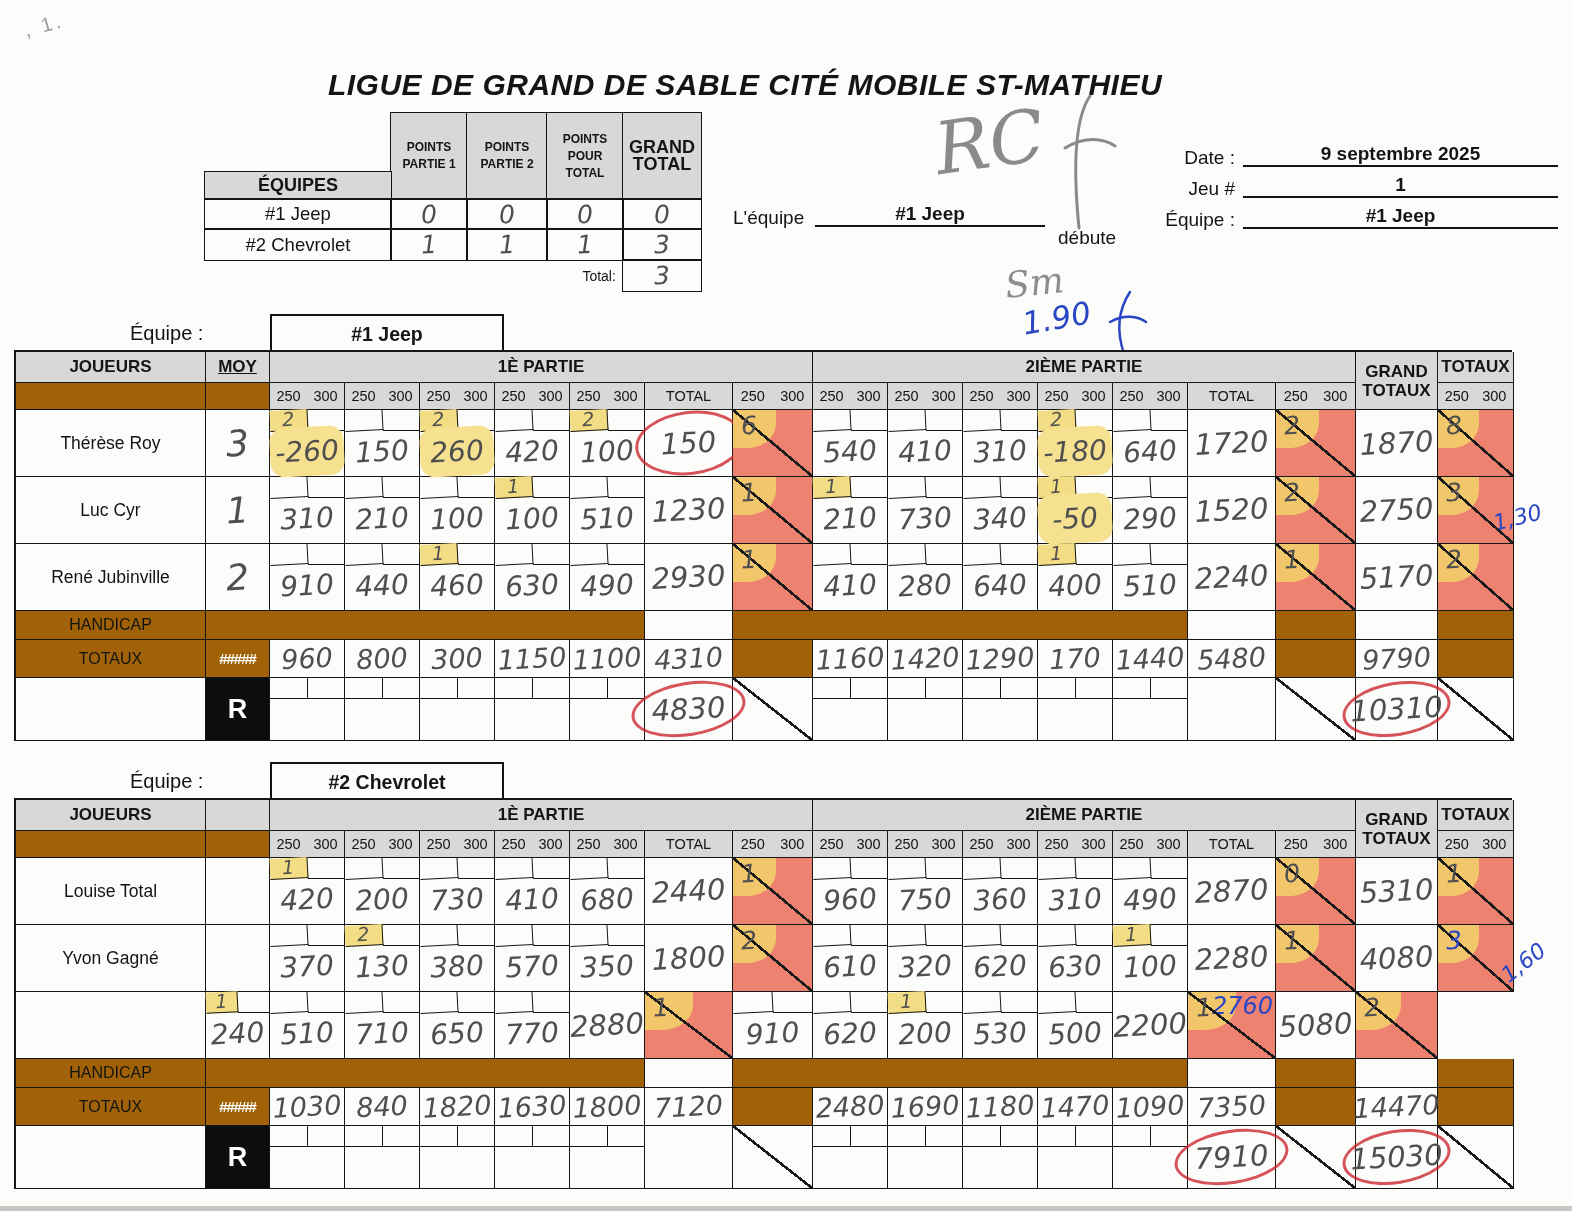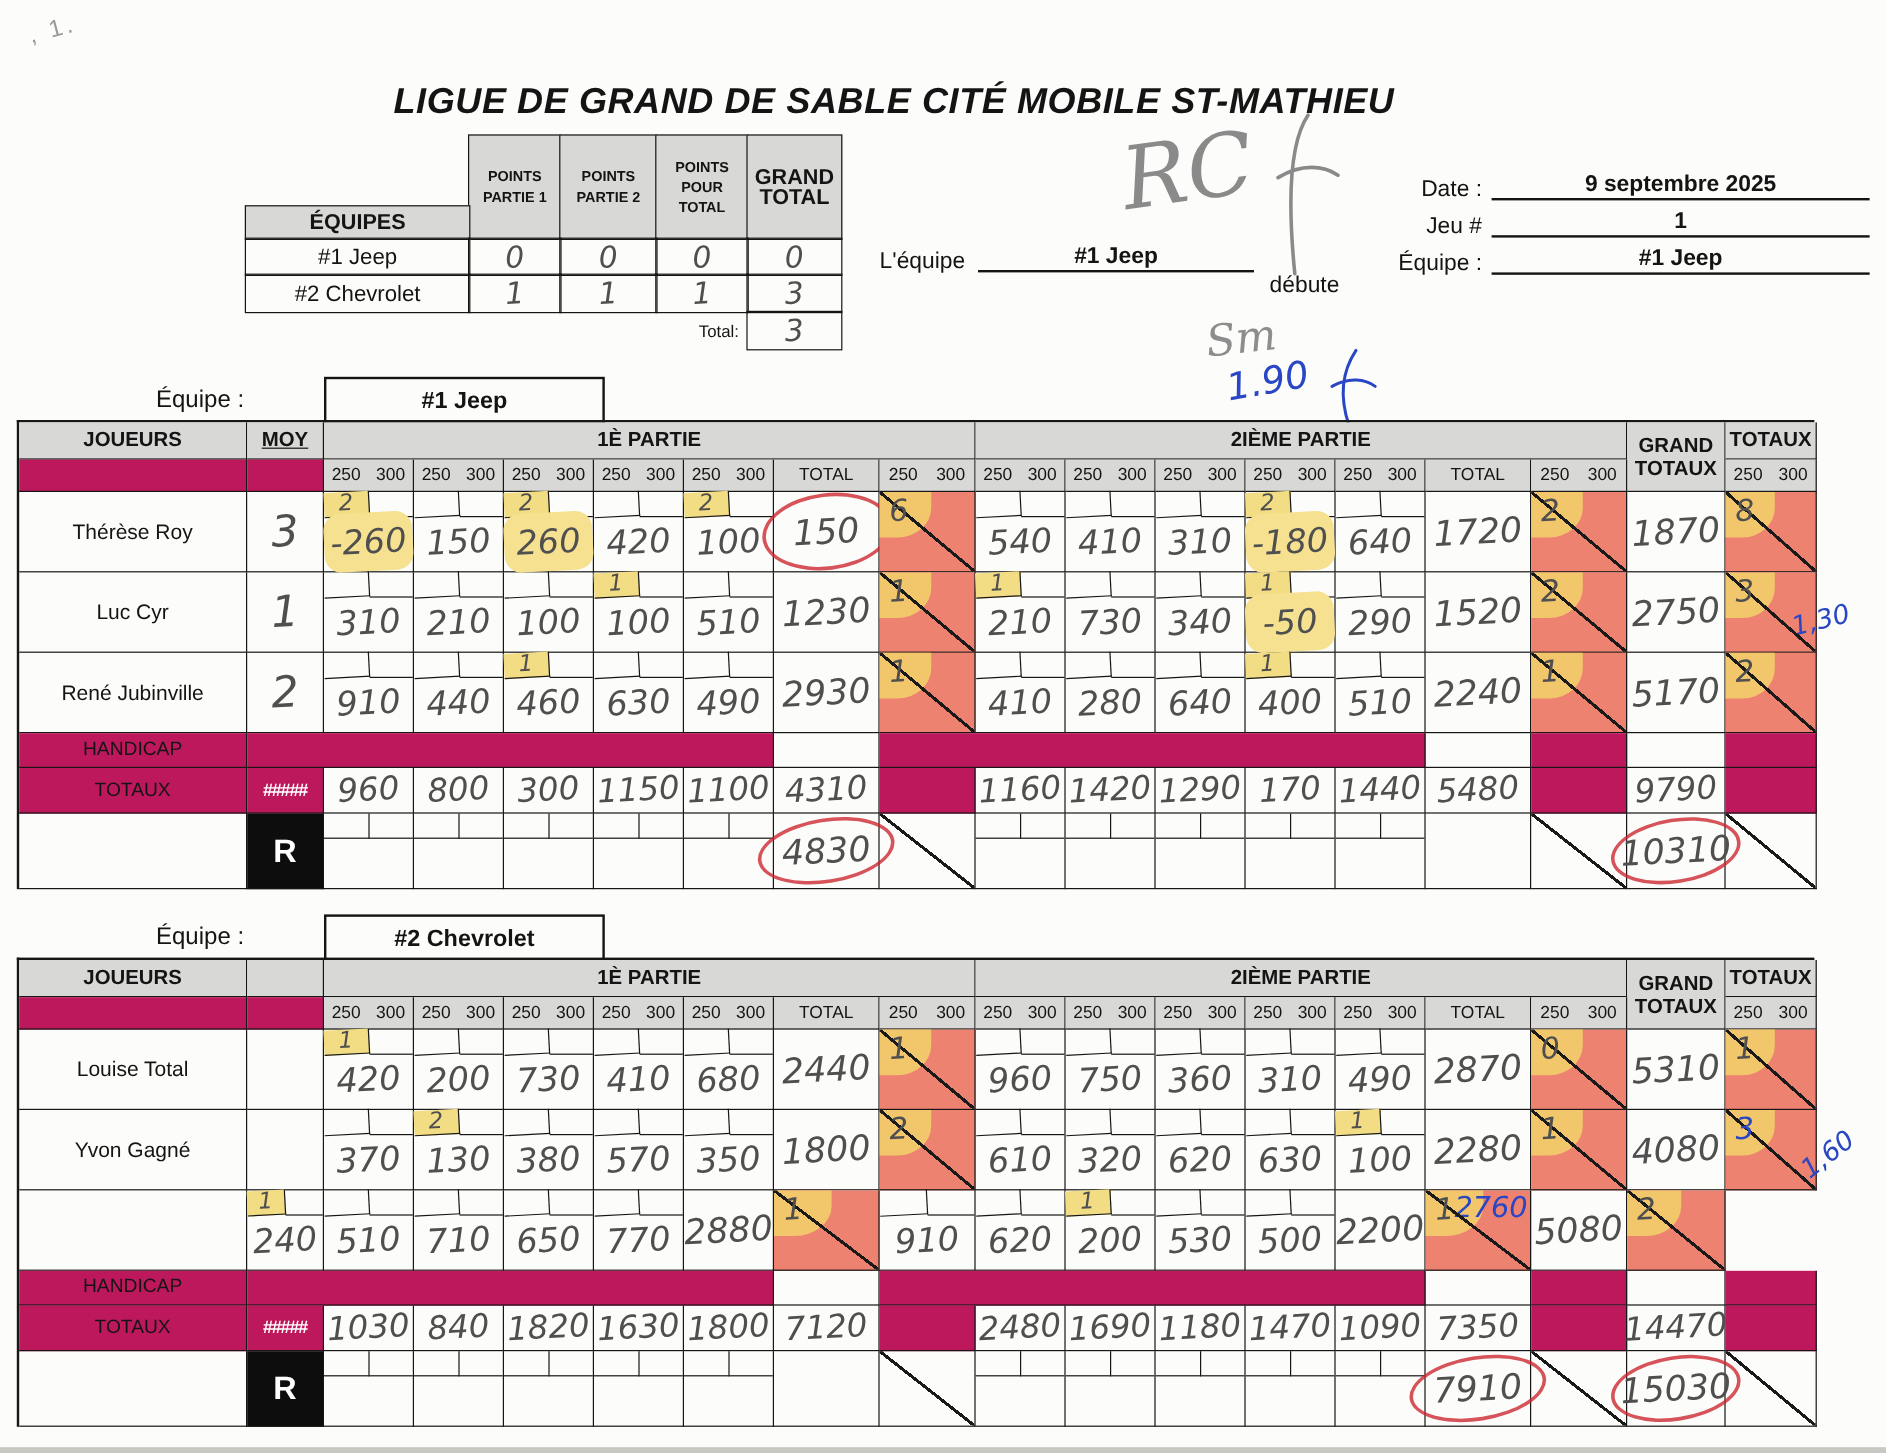--- a/index.html
+++ b/index.html
@@ -23,21 +23,21 @@
   
   .uline{border-bottom:2.3px solid #141414;text-align:center;font-weight:bold;font-size:19px;}
   
   .score{left:14px;width:1498px;--cols:190px 64px 75px 75px 75px 75px 75px 88px 80px 75px 75px 75px 75px 75px 88px 80px 82px 76px;border-left:2px solid #161616;border-top:2px solid #161616;box-sizing:border-box;}
   .row{display:grid;grid-template-columns:var(--cols);}
   .hgrid{display:grid;grid-template-columns:var(--cols);grid-template-rows:31px 27px;}
   .cell{position:relative;border-right:1.6px solid #161616;border-bottom:1.6px solid #161616;box-sizing:border-box;}
   .head{background:#d8d8d6;font-weight:bold;font-size:17px;display:flex;align-items:center;justify-content:center;text-align:center;}
   .sub{background:#d8d8d6;font-size:14.5px;display:flex;justify-content:space-around;align-items:center;font-weight:normal;}
   .sub.one{justify-content:center;font-size:14.5px;}
-  .gr{background:#be185d;}
+  .gr{background:#a16207;}
   .prow{height:67px;}
   .hrow{height:29px;}
   .xrow{height:38px;}
   .rrow{height:63px;}
   .pname{display:flex;align-items:center;justify-content:center;font-size:17.5px;}
   .moy{display:flex;align-items:center;justify-content:center;}
   .mval{font-size:36px;}
   .minis{position:absolute;top:0;left:0;right:0;height:21px;display:flex;}
   .mini{flex:1;border-right:1.3px solid #161616;border-bottom:1.3px solid #161616;box-sizing:border-box;font-size:19px;line-height:19px;text-align:center;font-style:italic;}
   .mini:last-child{border-right:none;}

